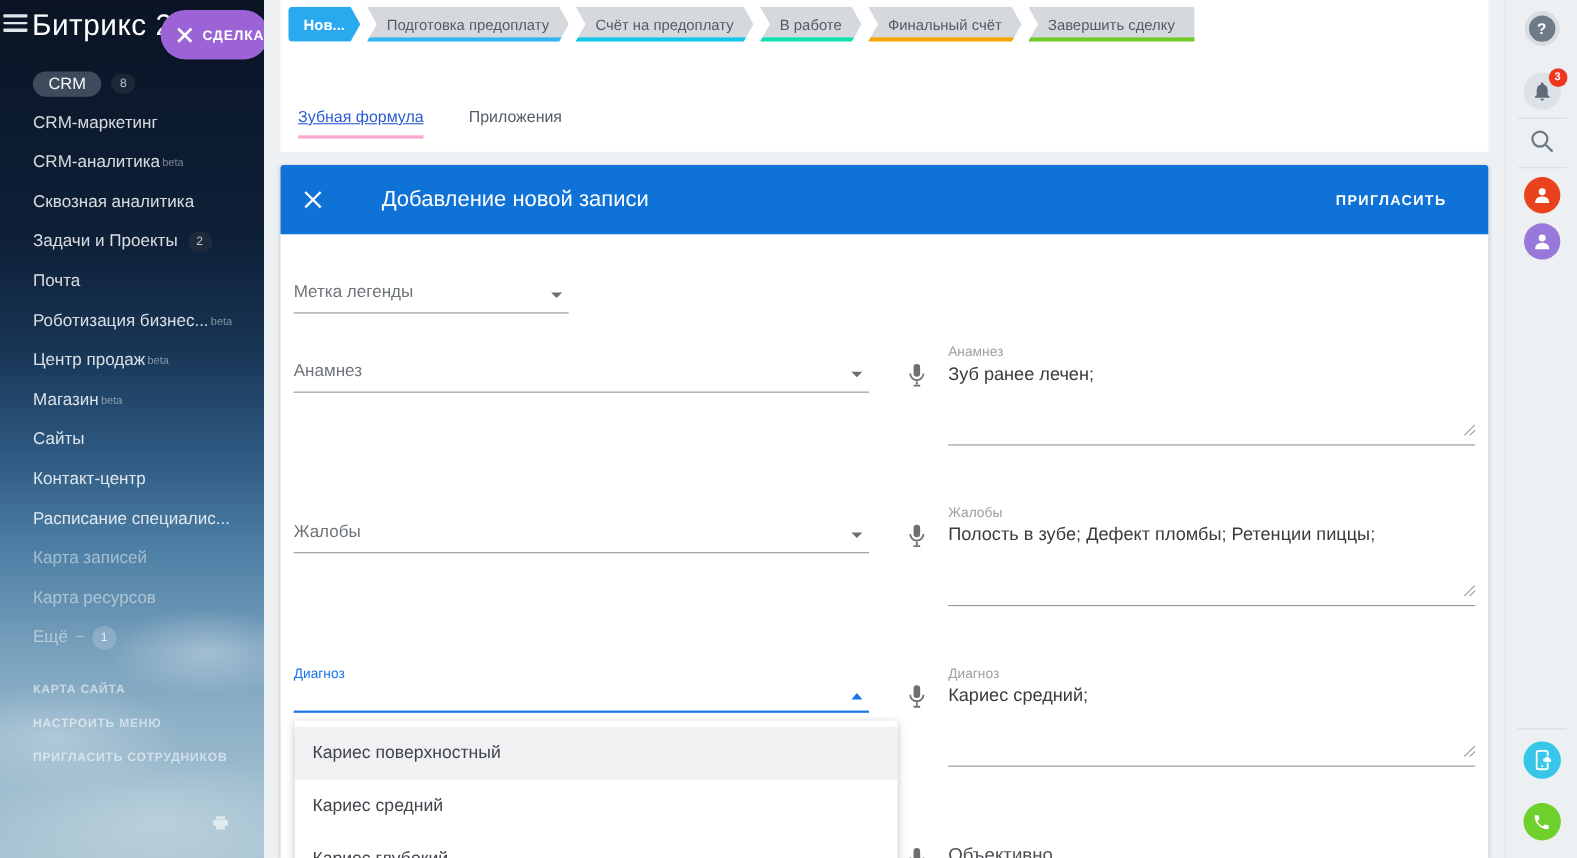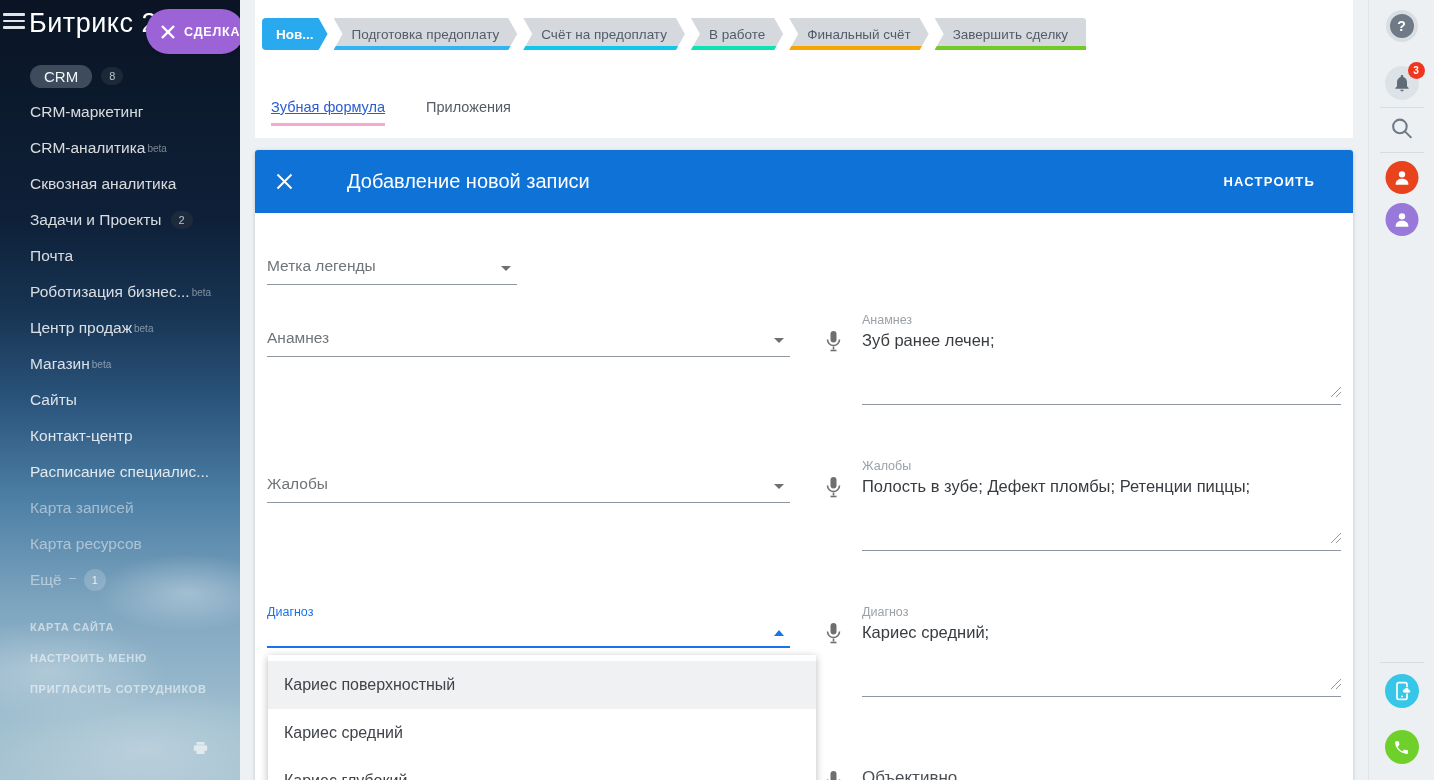--- a/index.html
+++ b/index.html
@@ -35,21 +35,21 @@
   .more-badge { margin-left:4px; background:rgba(255,255,255,.18); color:rgba(255,255,255,.8); font-size:11px;
     width:22px; height:22px; border-radius:50%; display:inline-flex; align-items:center; justify-content:center; }
   .side-links { position:absolute; left:30px; }
   .side-link { font-size:11px; font-weight:700; letter-spacing:.7px; color:rgba(255,255,255,.55);
     margin-bottom:19px; cursor:pointer; white-space:nowrap; }
   .printer { position:absolute; left:192px; top:740px; cursor:pointer; }
 
   
   .card-top { position:absolute; left:255px; top:0; width:1098px; height:138px; background:#fff; }
 
-  .stages { position:absolute; left:7px; top:6px; display:flex; gap:6px;margin-top:12px; }
+  .stages { position:absolute; left:7px; top:6px; display:flex; gap:6px; }
   .stage { position:relative; height:32px; display:flex; align-items:center; padding:0 18px;
     background:#d5d9dd; color:#525c69; font-size:13.5px; cursor:pointer; white-space:nowrap;
     clip-path:polygon(0 0, calc(100% - 9px) 0, 100% 50%, calc(100% - 9px) 100%, 0 100%, 9px 50%); }
   .stage::after { content:""; position:absolute; left:0; right:0; bottom:0; height:4px; background:var(--u,transparent); }
   .stage.first { clip-path:polygon(0 0, calc(100% - 9px) 0, 100% 50%, calc(100% - 9px) 100%, 0 100%);
     border-radius:4px 0 0 4px; background:#29a9ee; color:#fff; font-weight:700; padding:0 14px; }
   .stage.first::after { display:none; }
   .stage.last { clip-path:polygon(0 0, 100% 0, 100% 100%, 0 100%, 9px 50%); border-radius:0 3px 3px 0; }
 
   .tabs1 { position:absolute; left:16px; top:68px; display:flex; gap:30px; }
@@ -226,21 +226,21 @@
 
   <div class="modal">
     <div class="modal-header">
       <div class="modal-close">
         <svg width="17" height="17" viewBox="0 0 17 17">
             <line x1="1.5" y1="1.5" x2="15.5" y2="15.5" stroke="#fff" stroke-width="2"></line>
             <line x1="15.5" y1="1.5" x2="1.5" y2="15.5" stroke="#fff" stroke-width="2"></line>
           </svg>
       </div>
       <div class="modal-title">Добавление новой записи</div>
-      <div class="modal-save">НАСТРОИТЬ</div>
+      <div class="modal-save">ПРИГЛАСИТЬ</div>
     </div>
 
     <div class="modal-body">
 
       <div class="sel" style="left:12px; top:37px; width:250px; height:35px;">
         <span class="sel-label">Метка легенды</span>
         <span class="caret-down"></span>
       </div>
 
       <div class="sel" style="left:12px; top:109px; width:523px; height:35px;">

